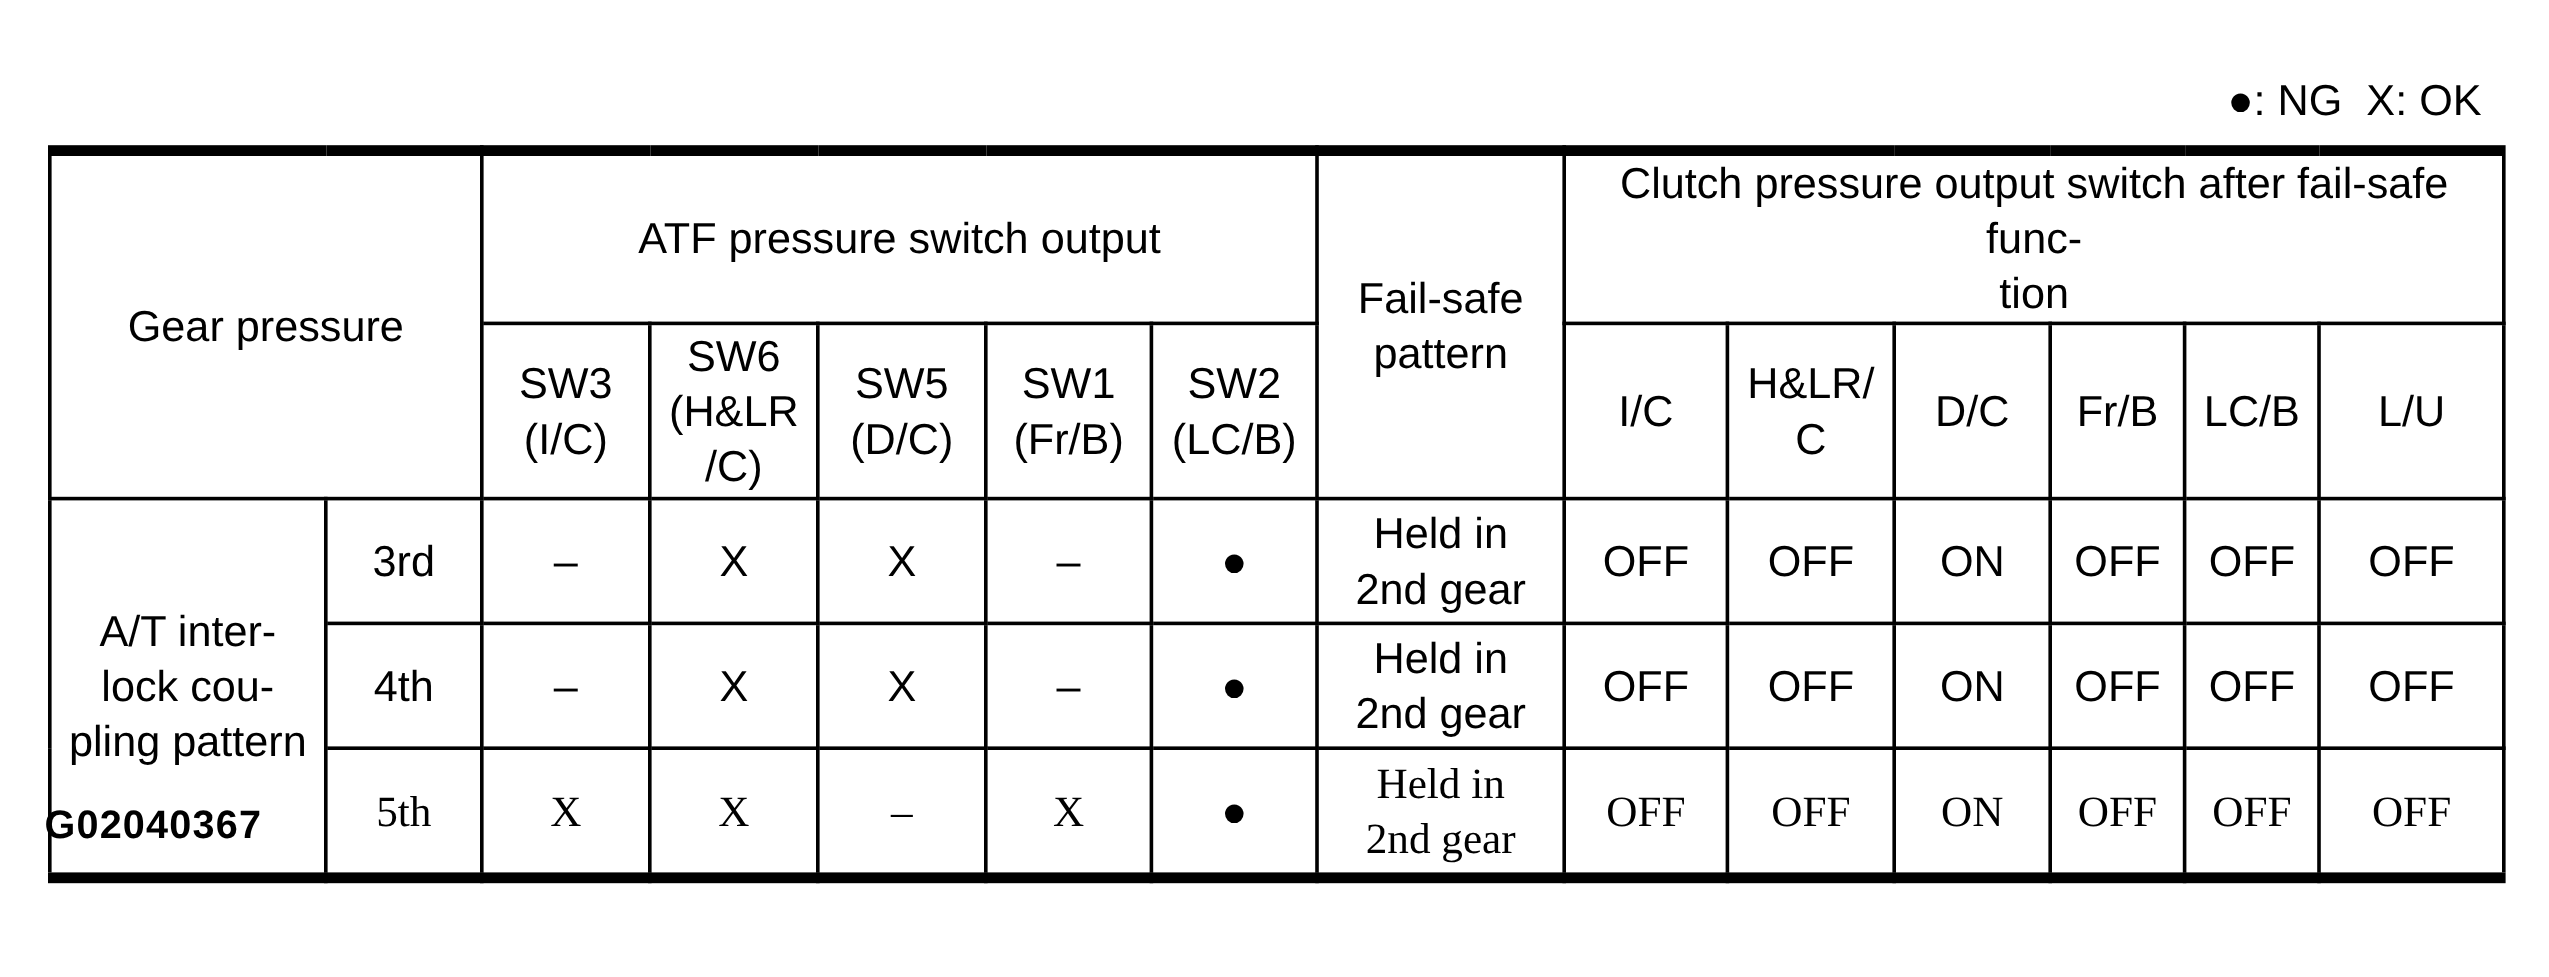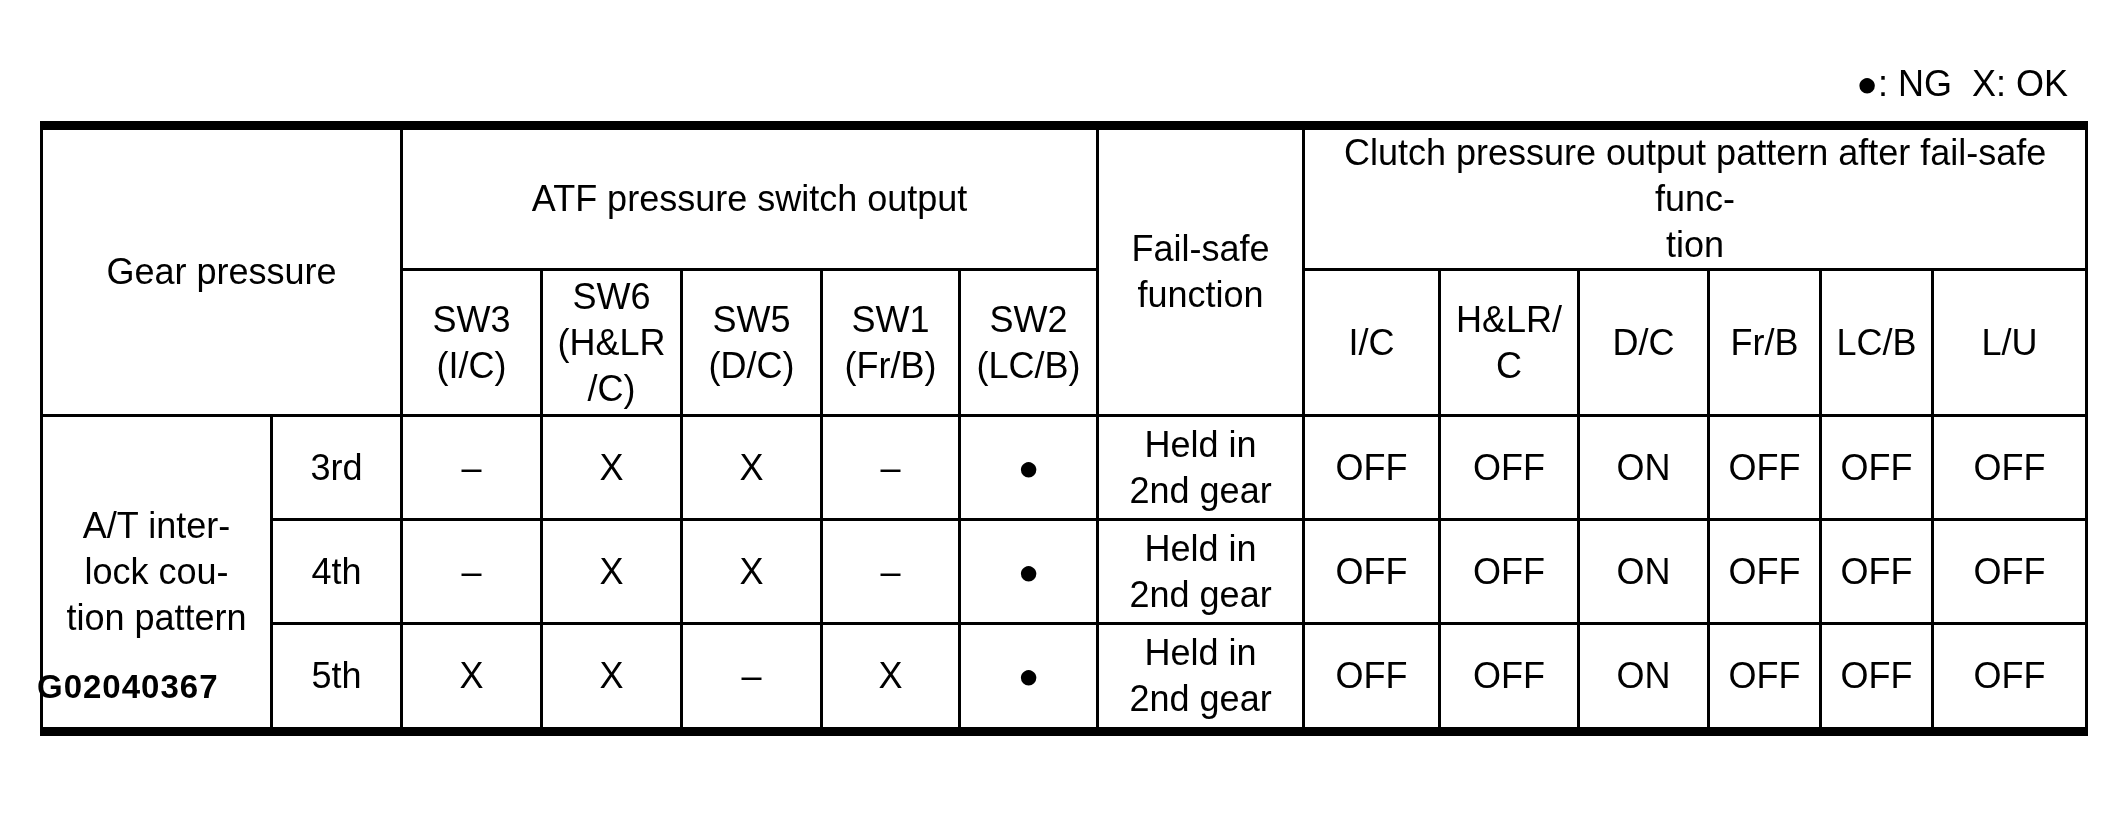--- a/index.html
+++ b/index.html
@@ -25,21 +25,21 @@
   }
   td.edge-l{border-left:none;}
   td.edge-r{border-right:none;}
   td.sep-b{border-bottom-width:5px;}
   td.rowlabel{text-align:left;padding-left:10px;}
   td.clutch-span{font-size:32px;line-height:43px;}
   tr.hr1{height:100px;}
   tr.hr2{height:146px;margin-top:36px;}
   tr.br1{height:104px;}
   tr.br2{height:104px;}
-  tr.br3{height:108px;}
+  tr.br3{height:108px;font-family:Liberation Serif, serif;}
   .figid{
     position:absolute;left:37px;top:668px;
     font-size:33px;font-weight:700;letter-spacing:1px;
   }
 </style>
 </head>
 <body>
 
 <div class="legend">●: NG  X: OK</div>
 
@@ -59,22 +59,22 @@
       <col style="width:112px">
       <col style="width:112px">
       <col style="width:154px">
   </colgroup>
 
   <tbody>
       <tr class="hr1">
     <td class="edge-l sep-b" colspan="2" rowspan="2">Gear pressure</td>
     <td class="sep-b" colspan="5">ATF pressure switch output</td>
     <td class="sep-b" rowspan="2">Fail-safe
-function</td>
-    <td class="sep-b edge-r clutch-span" colspan="6">Clutch pressure output pattern after fail-safe func-
+pattern</td>
+    <td class="sep-b edge-r clutch-span" colspan="6">Clutch pressure output switch after fail-safe func-
 tion</td>
   </tr>
 
   <tr class="hr2">
     <td class="sep-b">SW3
 (I/C)</td>
     <td class="sep-b">SW6
 (H&amp;LR
 /C)</td>
     <td class="sep-b">SW5
@@ -88,21 +88,21 @@
 C</td>
     <td class="sep-b">D/C</td>
     <td class="sep-b">Fr/B</td>
     <td class="sep-b">LC/B</td>
     <td class="sep-b edge-r">L/U</td>
   </tr>
 
   <tr class="br1">
     <td class="edge-l rowlabel" rowspan="3">A/T inter-
 lock cou-
-tion pattern</td>
+pling pattern</td>
     <td>3rd</td>
     <td>–</td>
     <td>X</td>
     <td>X</td>
     <td>–</td>
     <td>●</td>
     <td>Held in
 2nd gear</td>
     <td>OFF</td>
     <td>OFF</td>

